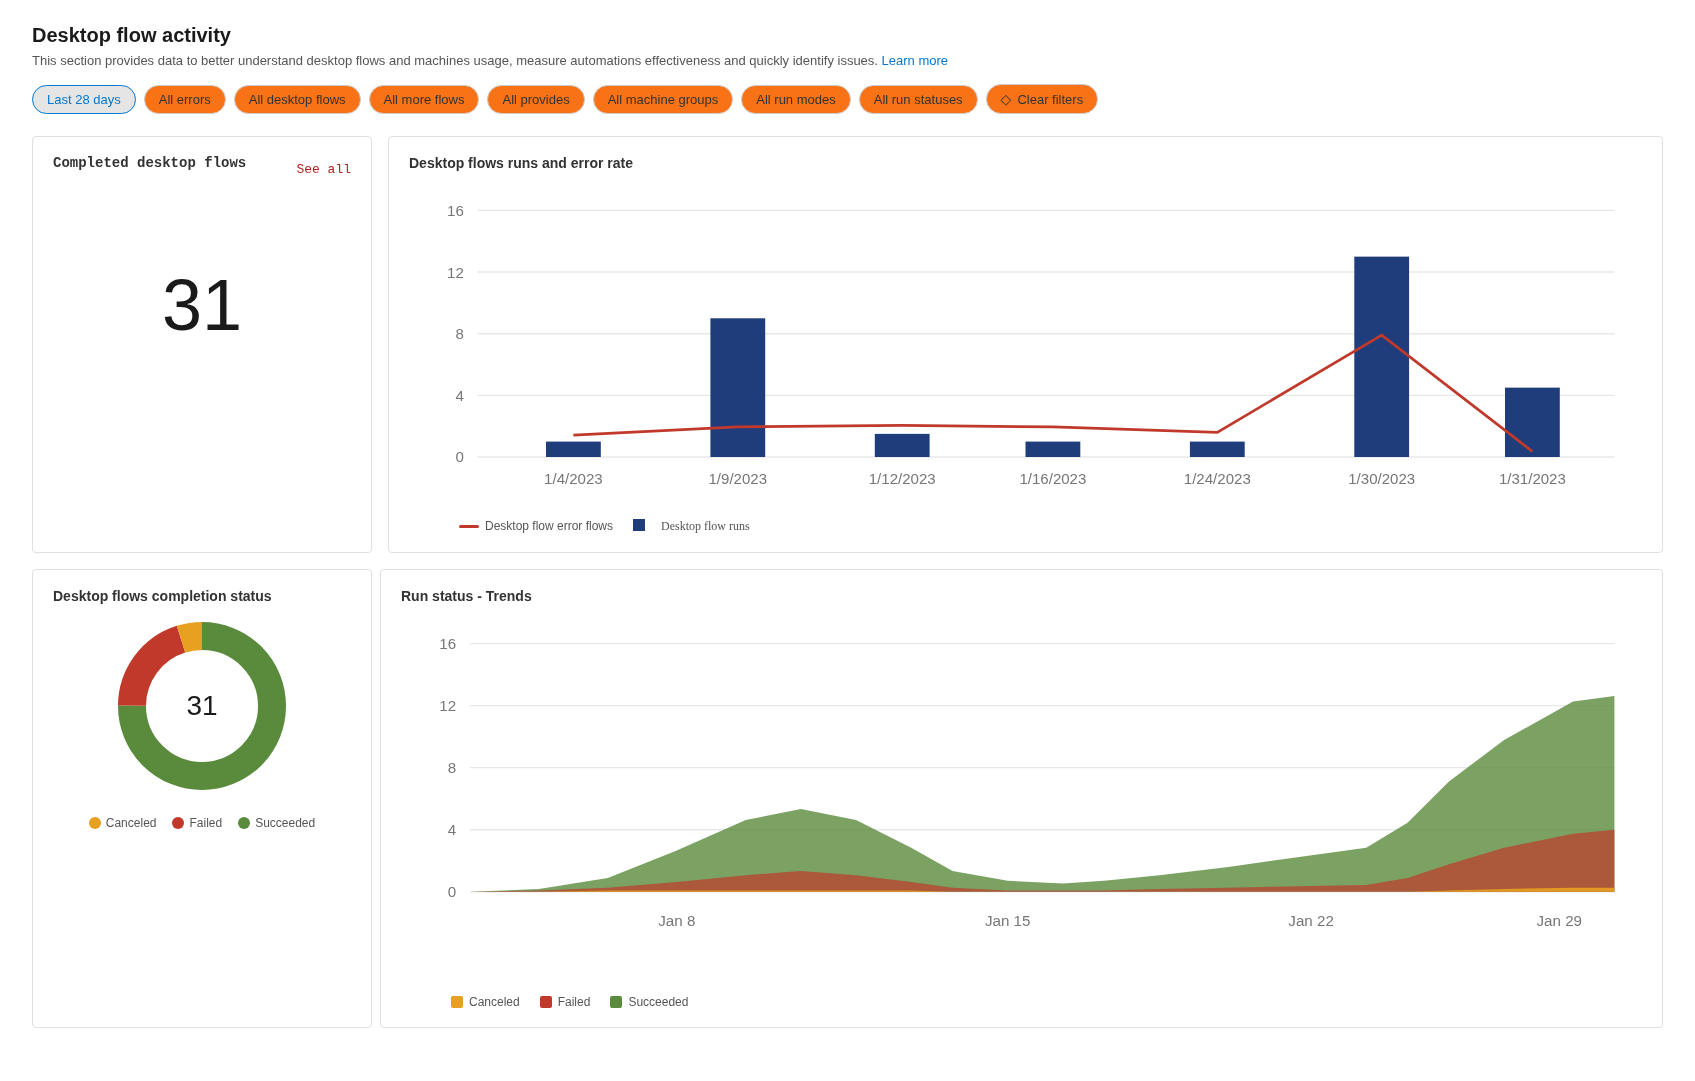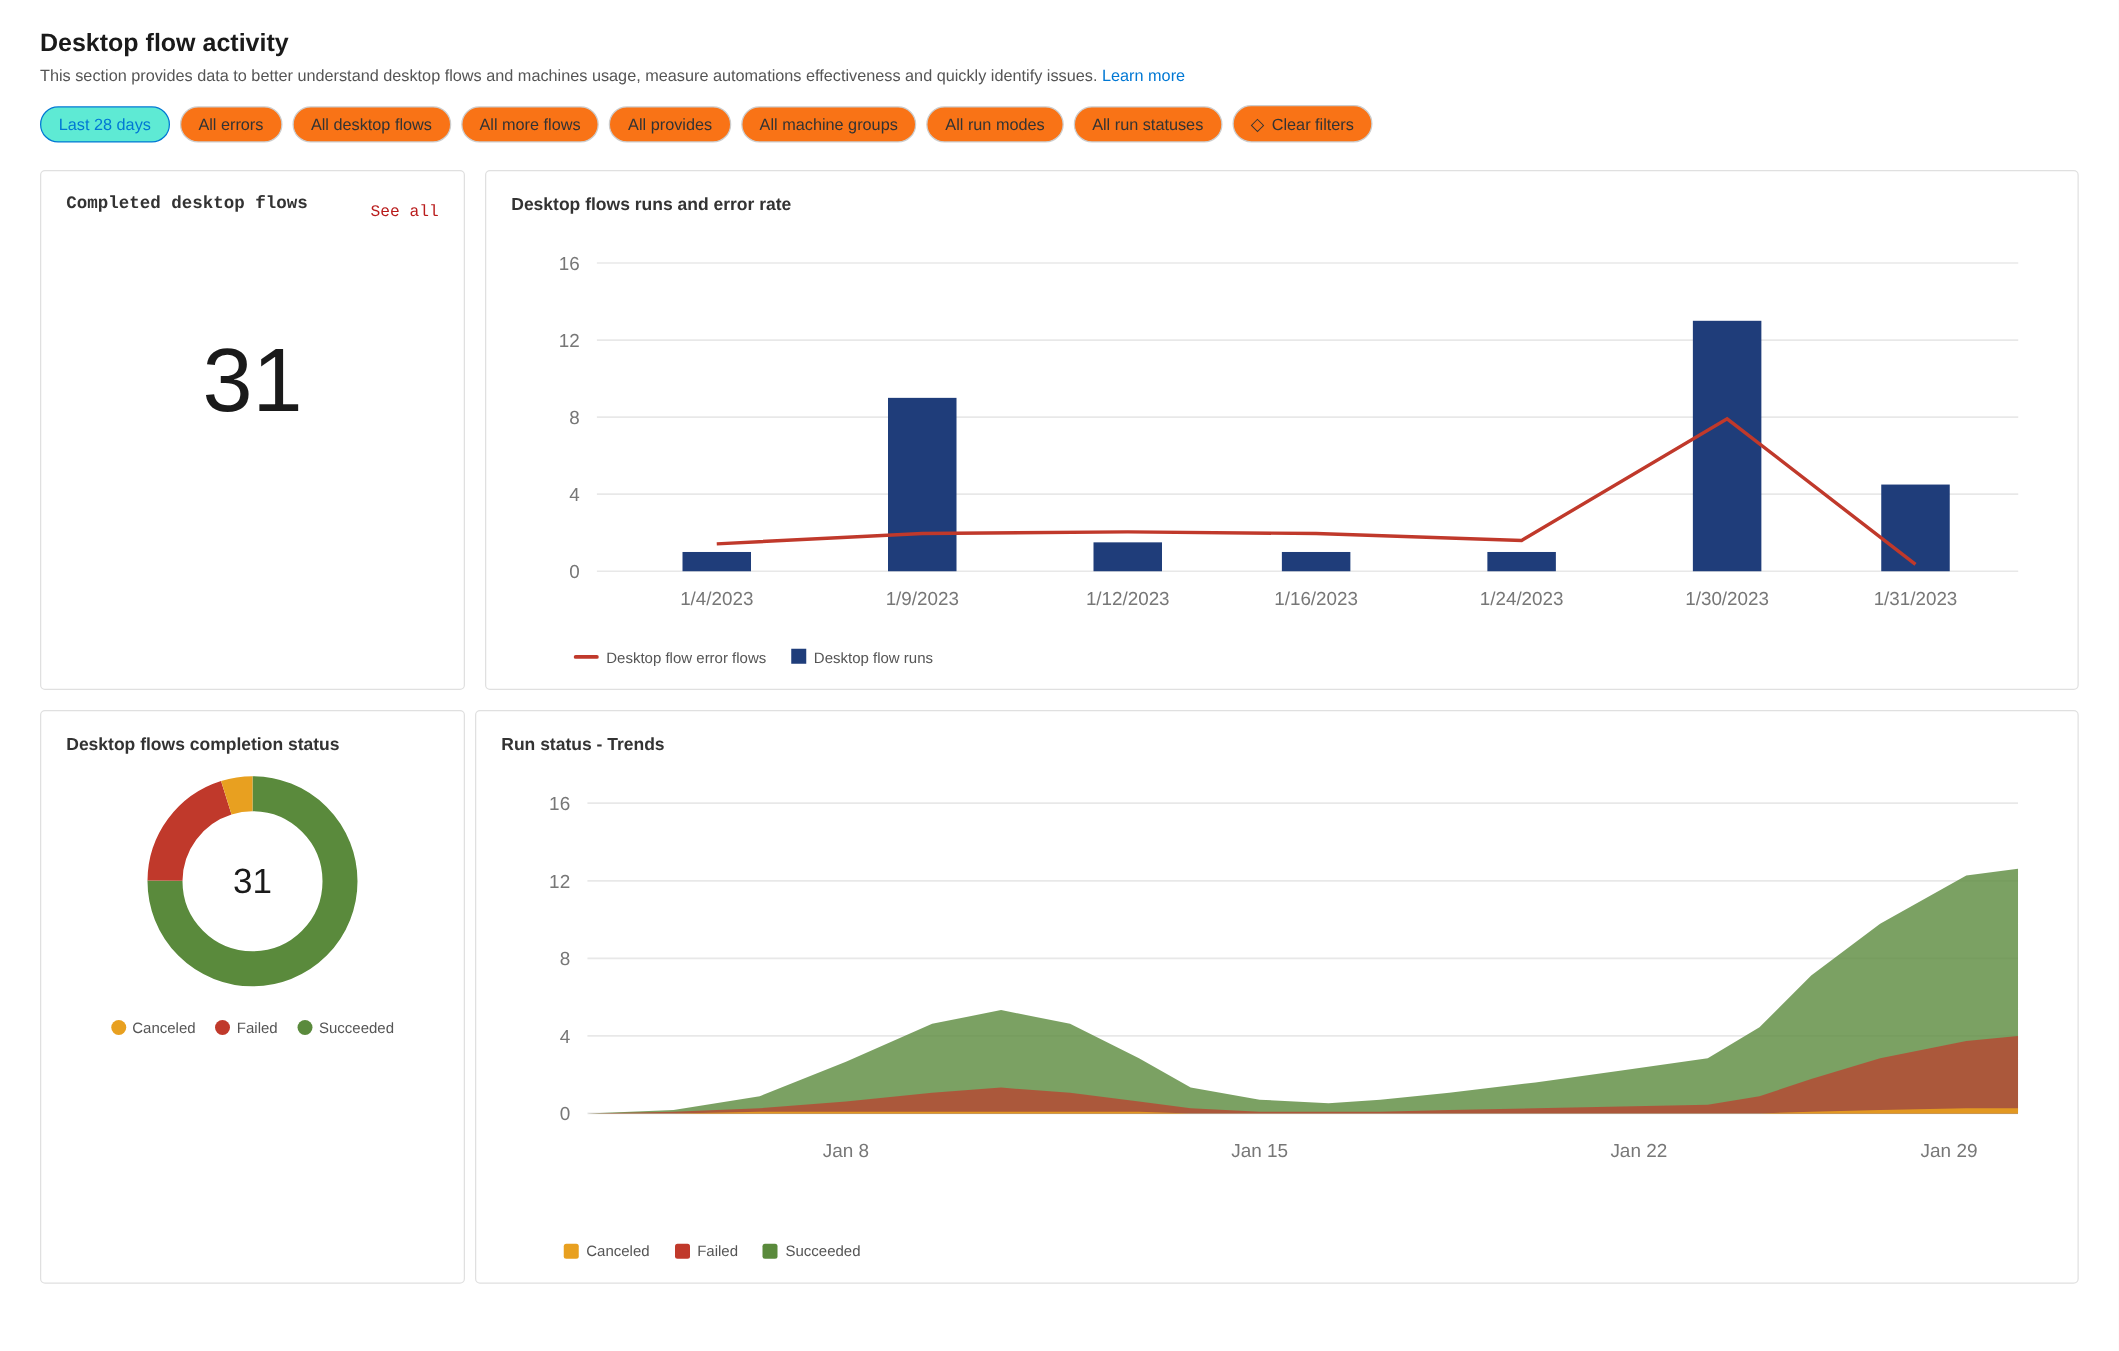--- a/index.html
+++ b/index.html
@@ -15,21 +15,21 @@
     .tabs { display: flex; align-items: center; border-bottom: 1px solid #e0e0e0; margin-bottom: 18px; justify-content: space-between; }
     .tabs-left { display: flex; gap: 0; }
     .tab { padding: 10px 16px; font-size: 14px; cursor: pointer; color: #555; border-bottom: 2px solid transparent; margin-bottom: -1px; }
     .tab.active { color: #0078d4; border-bottom: 2px solid #0078d4; font-weight: 600; }
     .open-powerbi { display: flex; align-items: center; gap: 6px; font-size: 13px; color: #333; cursor: pointer; padding: 6px 10px; border: 1px solid #ccc; border-radius: 4px; background: #fff; }
     .open-powerbi .pbi-icon { font-size: 16px; }
     
     
     .filters { display: flex; gap: 8px; flex-wrap: wrap; margin-bottom: 22px; align-items: center; }
     .filter-btn { padding: 6px 14px; border-radius: 20px; border: 1px solid #ccc; background: #f97316; cursor: pointer; font-size: 13px; color: #333; white-space: nowrap; }
-    .filter-btn.active { background: #5eead4; border-color: #0078d4; color: #0078d4; }
+    .filter-btn.active { background: #e5e5e5; border-color: #0078d4; color: #0078d4; }
     .filter-btn.clear { display: flex; align-items: center; gap: 6px; }
     .clear-icon { font-size: 14px; }
     
     
     .main-grid { display: grid; grid-template-columns: 340px 1fr; gap: 16px; margin-bottom: 16px; }
     
     
     .card { background: #fff; border: 1px solid #e0e0e0; border-radius: 4px; padding: 18px 20px; }
     .card-title { font-size: 14px; font-weight: 600; margin-bottom: 12px; }
     .card-title-row { display: flex; justify-content: space-between; align-items: center; margin-bottom: 12px; font-family: Liberation Mono, monospace; }
@@ -143,21 +143,21 @@
           <text x="590" y="220" class="axis-label" text-anchor="middle">1/24/2023</text>
           <text x="710" y="220" class="axis-label" text-anchor="middle">1/30/2023</text>
           <text x="820" y="220" class="axis-label" text-anchor="middle">1/31/2023</text>
         </svg>
         
         <div style="display:flex;gap:20px;align-items:center;font-size:12px;color:#555;margin-top:4px;padding-left:50px;">
           <div style="display:flex;align-items:center;gap:6px;">
             <span class="legend-line-red"></span>
             <span>Desktop flow error flows</span>
           </div>
-          <div style="display:flex;gap:6px;">
+          <div style="display:flex;gap:16px;font-family:Liberation Serif, serif;">
             <span class="legend-rect-blue"></span>
             <span>Desktop flow runs</span>
           </div>
         </div>
       </div>
     </div>
   </div>
 
   <div class="bottom-grid">
 

